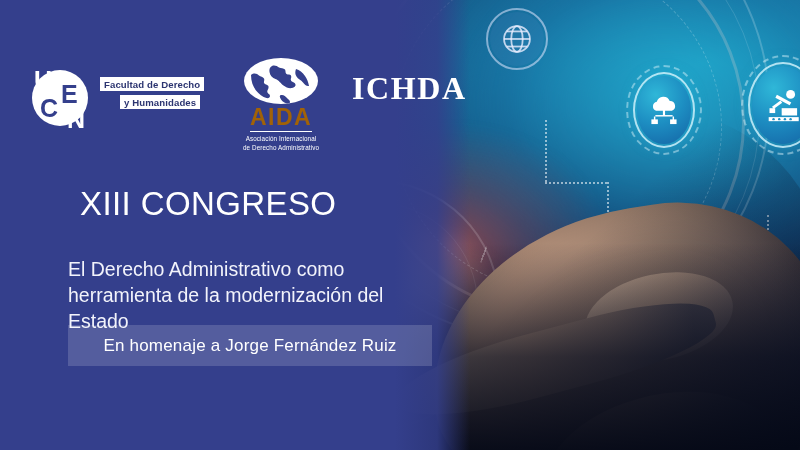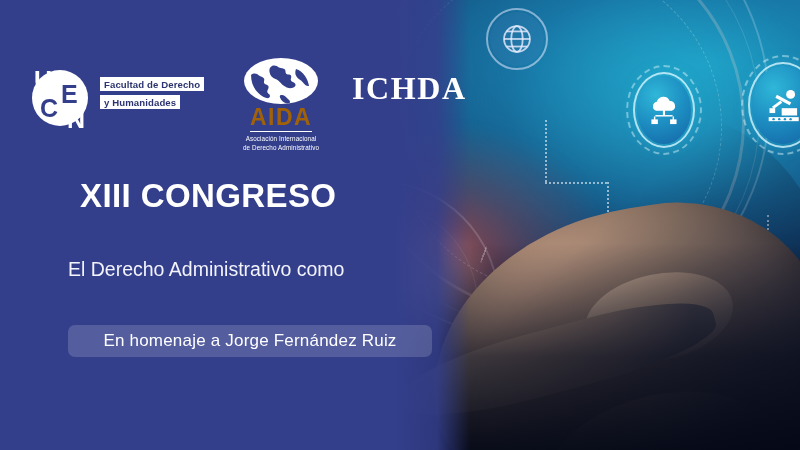--- a/index.html
+++ b/index.html
@@ -137,52 +137,52 @@
   .ucen .lC{left:16px;top:34px;color:#343f8c;}
   .ucen .lE{left:37px;top:20px;color:#343f8c;}
   .ucen .lN{left:43px;top:45px;color:#ffffff;}
 
   .ucen-txt{position:absolute;left:100px;top:14px;}
   .ucen-txt .l1{color:#fff;font-size:13.5px;font-weight:700;line-height:1.22;letter-spacing:.1px;}
   .ucen-txt .fac{
     display:inline-block;background:#ffffff;color:#2b3470;font-size:9.6px;font-weight:700;
     padding:1.5px 4px;margin-top:5px;line-height:1.18;letter-spacing:.1px;
   }
-  .ucen-txt .fac2{margin-top:2px;}
+  .ucen-txt .fac2{margin-top:2px;margin-left:20px;}
 
   .aida{position:absolute;left:233px;top:0px;width:96px;text-align:center;}
   .aida .globe{
     position:relative;width:74px;height:46px;margin:0 auto;border-radius:50%;
     background:#ffffff;overflow:hidden;
   }
   .aida .globe svg{position:absolute;inset:0;width:100%;height:100%;}
   .aida .word{
     color:#a16207;font-size:23px;font-weight:700;letter-spacing:1.5px;line-height:1;
     margin-top:2px;border-bottom:1.6px solid #fff;padding-bottom:2px;display:inline-block;
   }
   .aida .sub{color:#fff;font-size:6.3px;line-height:1.36;margin-top:3px;letter-spacing:.1px;}
 
   .ichda{
     position:absolute;left:352px;top:70px;color:#ffffff;
     font-family:"Liberation Serif",serif;font-weight:700;font-size:32px;letter-spacing:1.6px;
   }
 
   
   .headline{
-    position:absolute;left:80px;top:176px;color:#ffffff;
-    font-size:33px;font-weight:700;line-height:1.24;letter-spacing:.4px;
+    position:absolute;left:80px;top:184px;color:#ffffff;
+    font-size:33px;font-weight:400;line-height:1.24;letter-spacing:.4px;
   }
   .subtitle{
     position:absolute;left:68px;top:256px;width:380px;color:#f2f3fb;
     font-size:19.5px;font-weight:400;line-height:1.34;text-align:left;
   }
   .homage{
-    position:absolute;left:68px;top:325px;width:364px;height:32px;
+    position:absolute;left:68px;top:325px;width:364px;height:41px;
     background:rgba(255,255,255,.16);
-    display:flex;align-items:center;justify-content:center;border-radius:7px;
+    display:flex;align-items:center;justify-content:center;
   }
   .homage span{color:#ffffff;font-size:17px;font-weight:400;letter-spacing:.2px;}
 </style>
 </head>
 <body>
 
 <div class="poster">
 
   <div class="photo">
     <div class="photo-base"></div>
@@ -318,19 +318,20 @@
   </div>
 
   <div class="ichda">ICHDA</div>
 
   <div class="headline">
     <div>XIII CONGRESO</div>
   </div>
 
   <div class="subtitle">
     <div>El Derecho Administrativo como</div>
+    <div>herramienta de la modernización del Estado</div>
   </div>
 
   <div class="homage">
     <span>En homenaje a Jorge Fernández Ruiz</span>
   </div>
 
 </div>
 
 </body></html>

